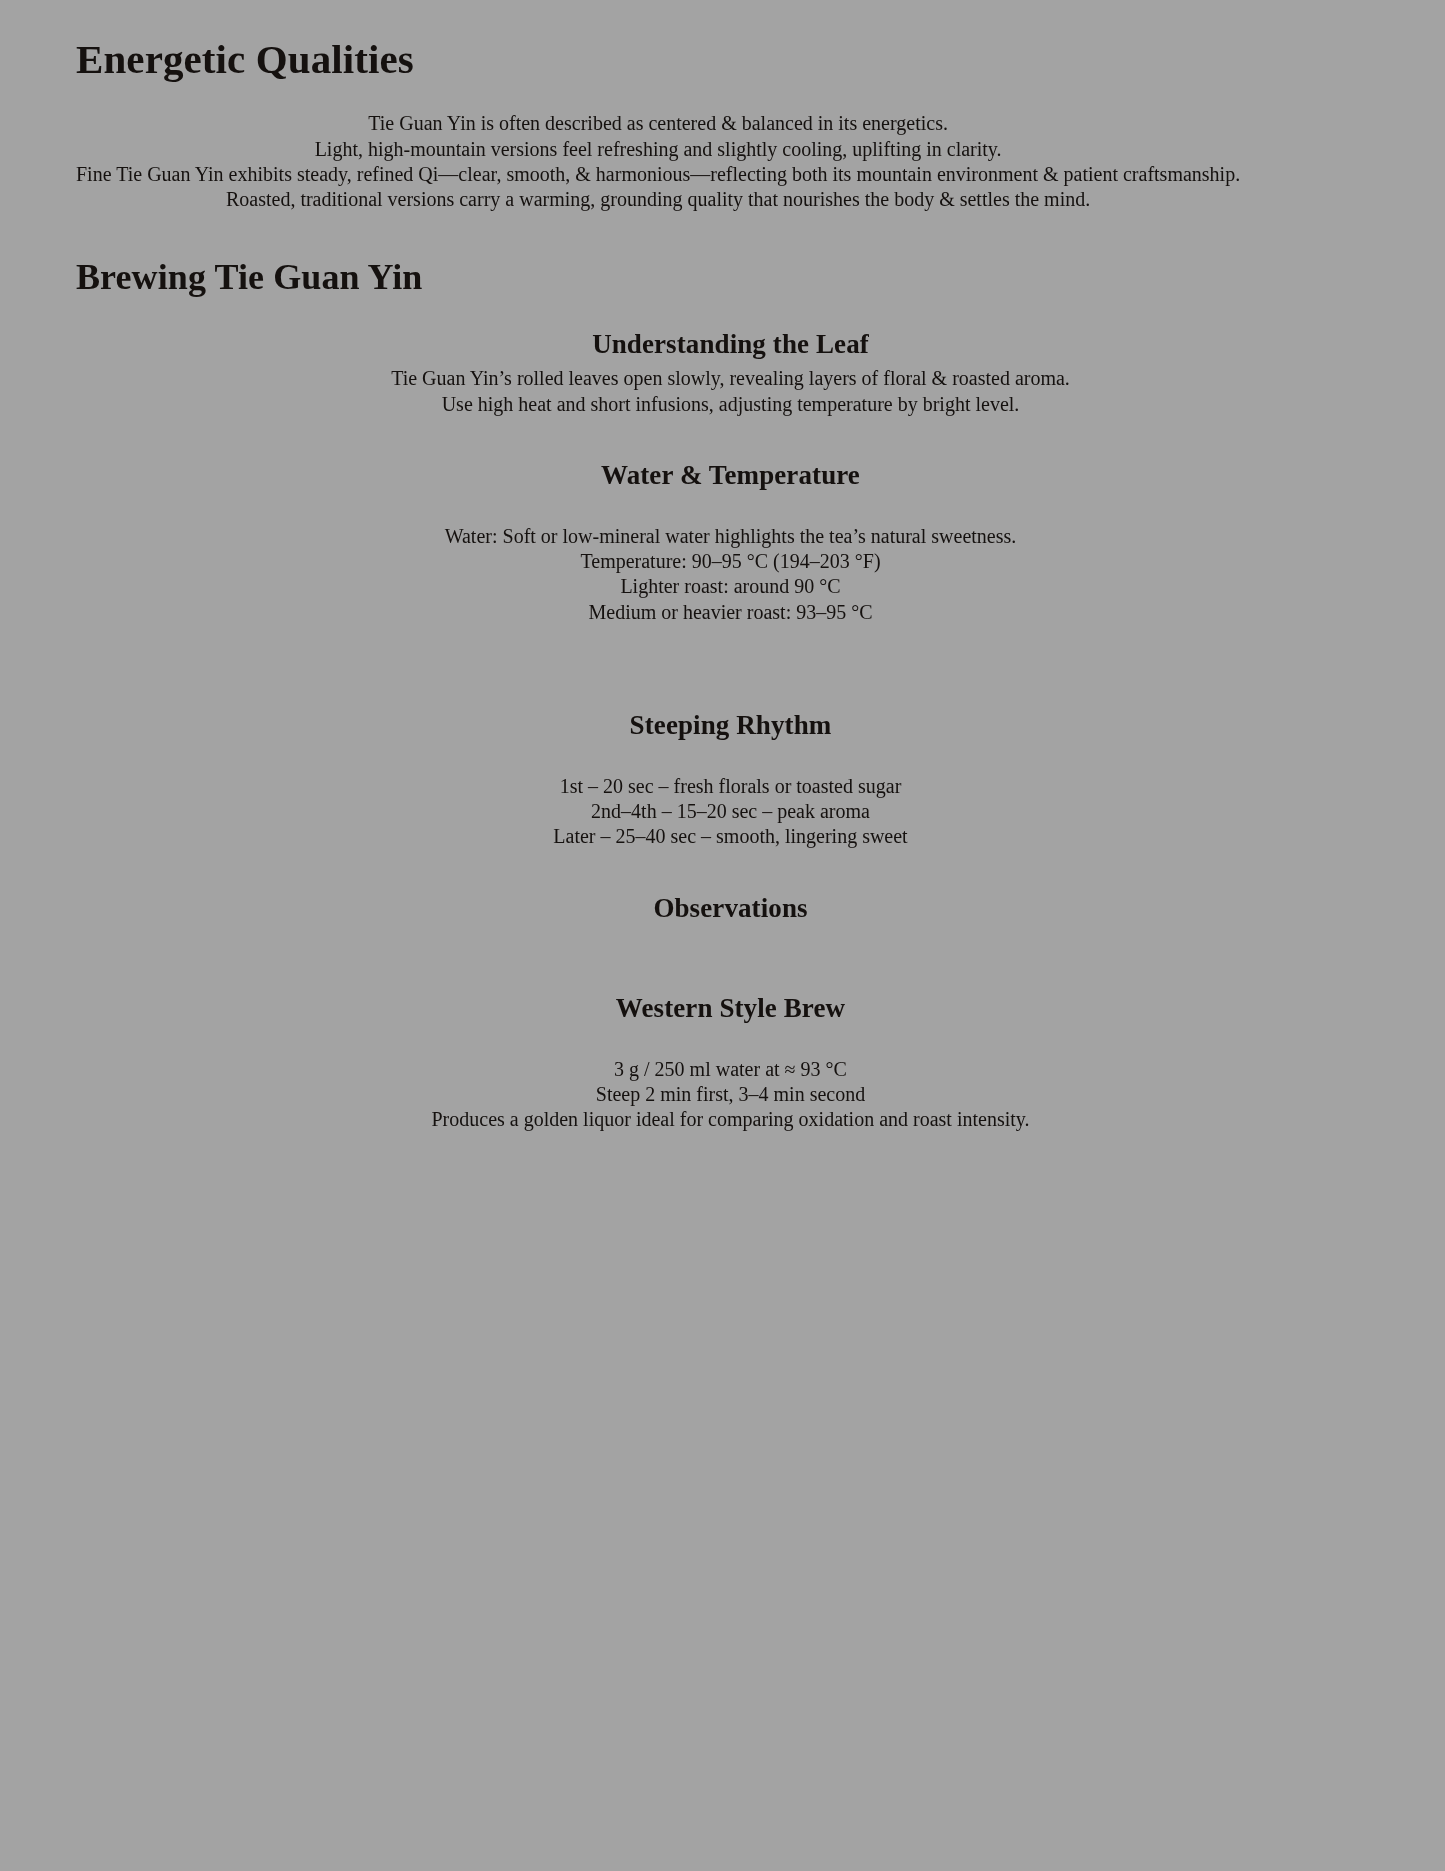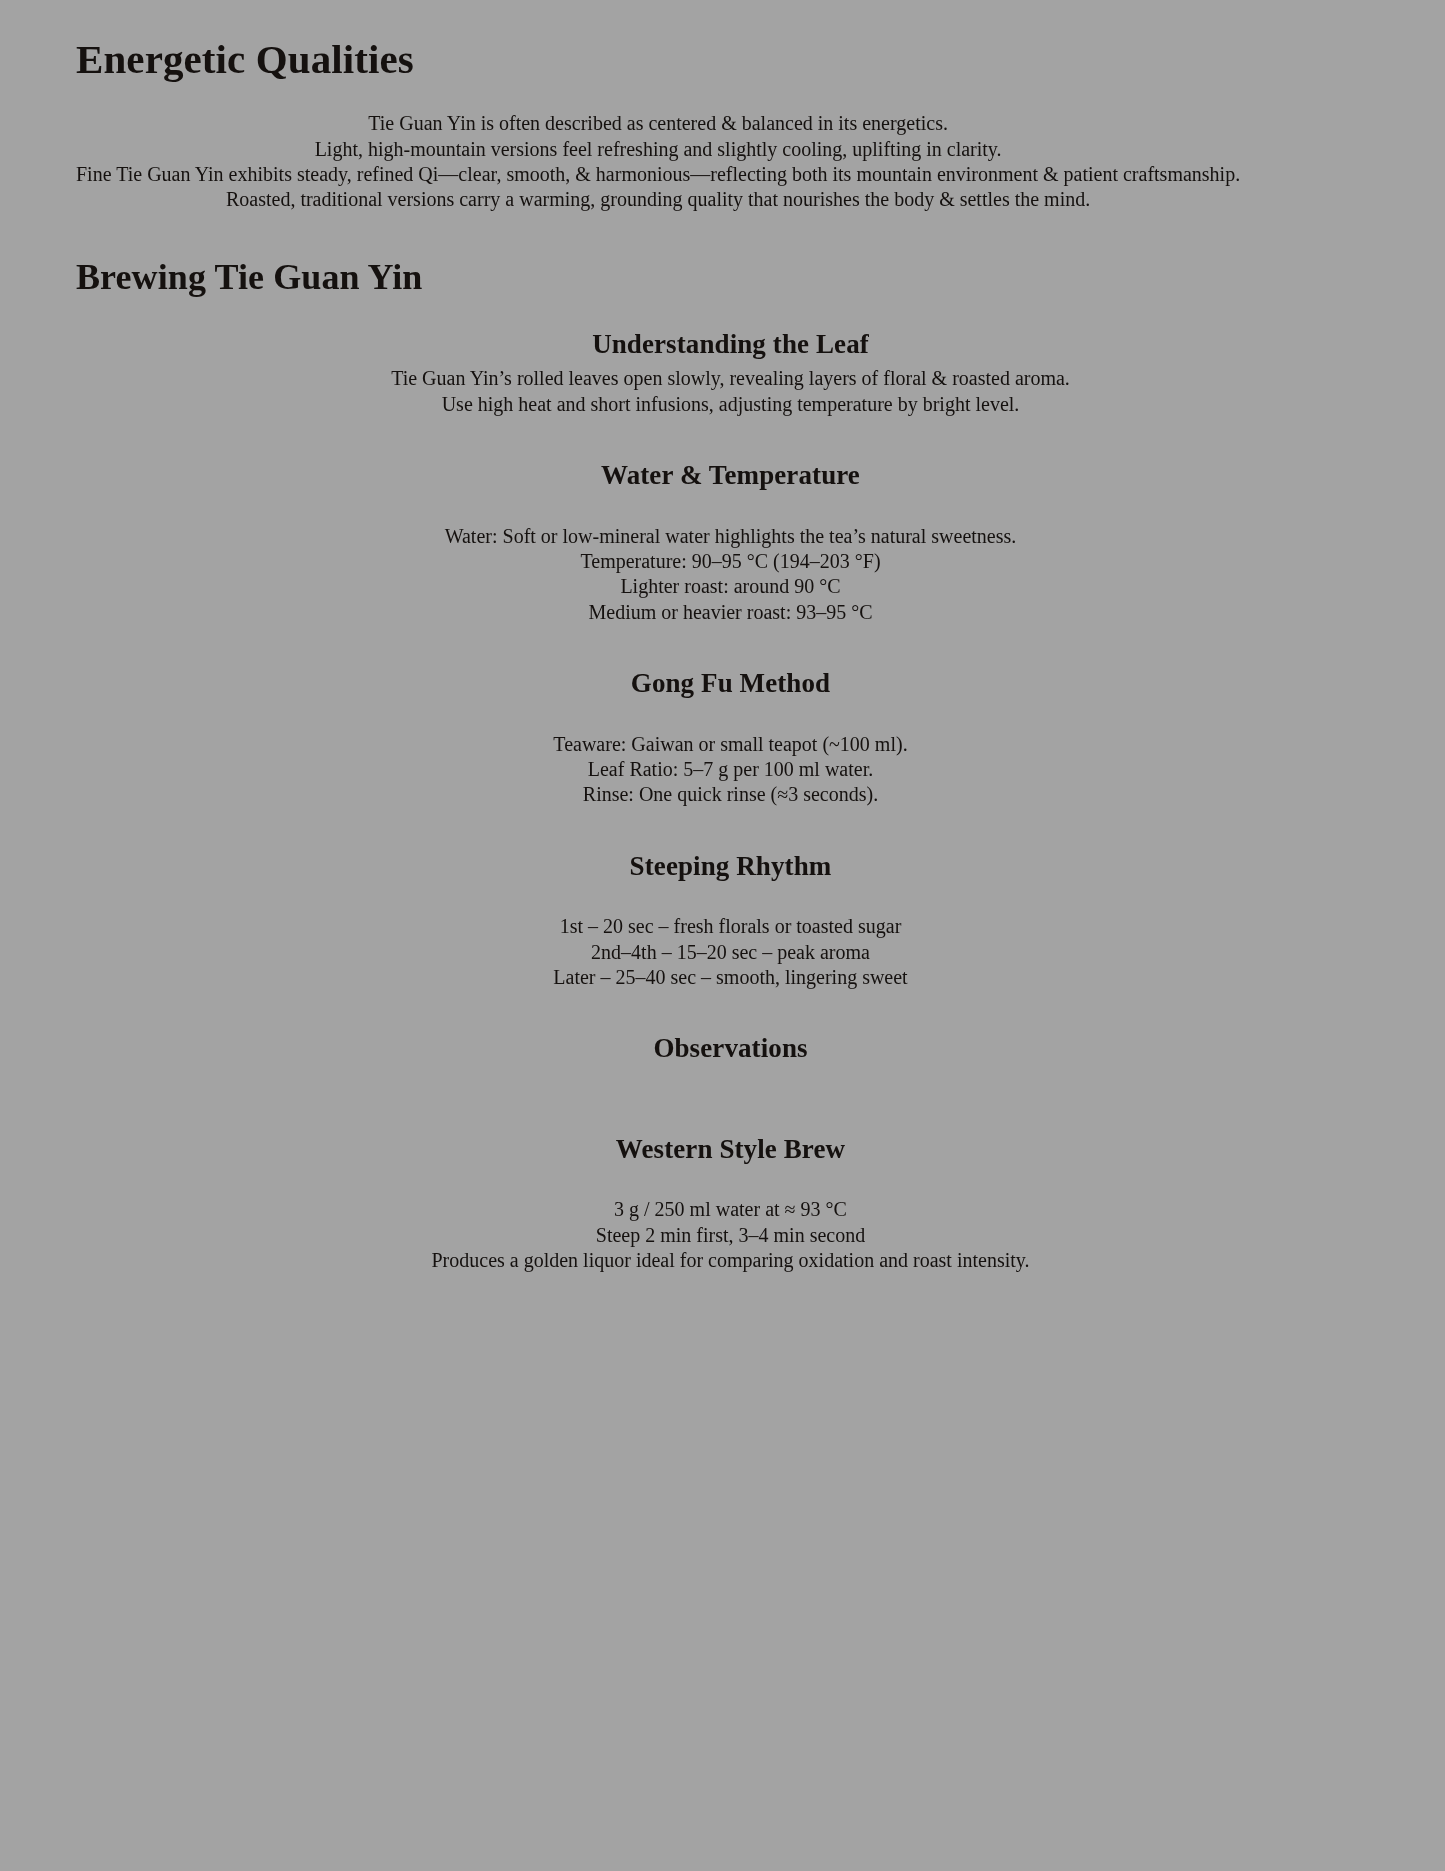--- a/index.html
+++ b/index.html
@@ -119,29 +119,20 @@
     <p class="para">
       <span class="ln">Water: Soft or low-mineral water highlights the tea’s natural sweetness.</span>
       <span class="ln">Temperature: 90–95 °C (194–203 °F)</span>
       <span class="ln">Lighter roast: around 90 °C</span>
       <span class="ln">Medium or heavier roast: 93–95 °C</span>
     </p>
   </div>
 
   <div class="gap-block"></div>
 
-  <div class="block">
-    <h3 class="h3">Gong Fu Method</h3>
-    <div class="gap-head-body-lg"></div>
-    <p class="para">
-      <span class="ln">Teaware: Gaiwan or small teapot (~100 ml).</span>
-      <span class="ln">Leaf Ratio: 5–7 g per 100 ml water.</span>
-      <span class="ln">Rinse: One quick rinse (≈3 seconds).</span>
-    </p>
-  </div>
 
   <div class="gap-block"></div>
 
   <div class="block">
     <h3 class="h3">Steeping Rhythm</h3>
     <div class="gap-head-body-lg"></div>
     <p class="para">
       <span class="ln">1st – 20 sec – fresh florals or toasted sugar</span>
       <span class="ln">2nd–4th – 15–20 sec – peak aroma</span>
       <span class="ln">Later – 25–40 sec – smooth, lingering sweet</span>

